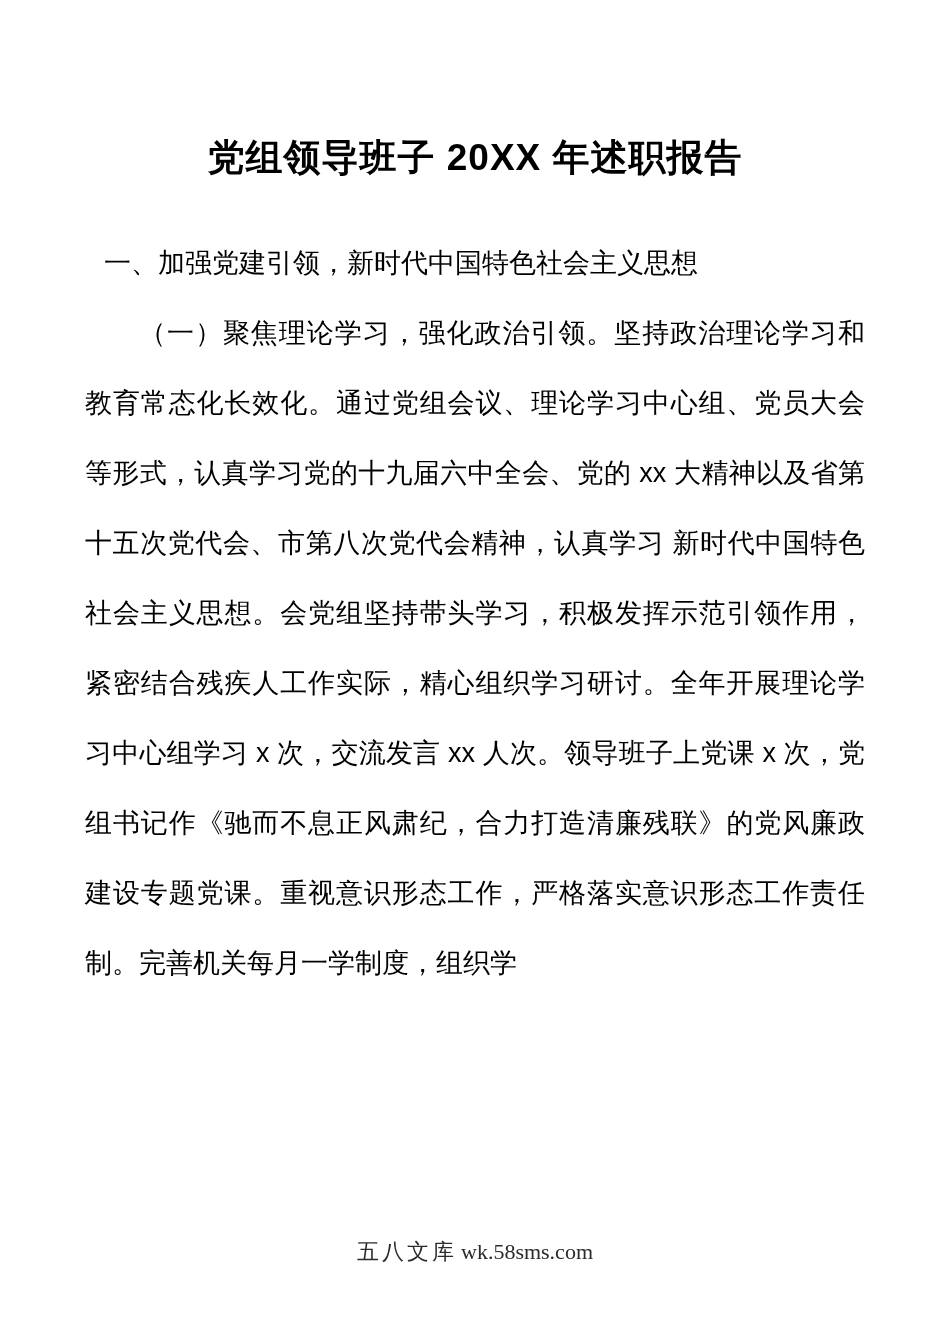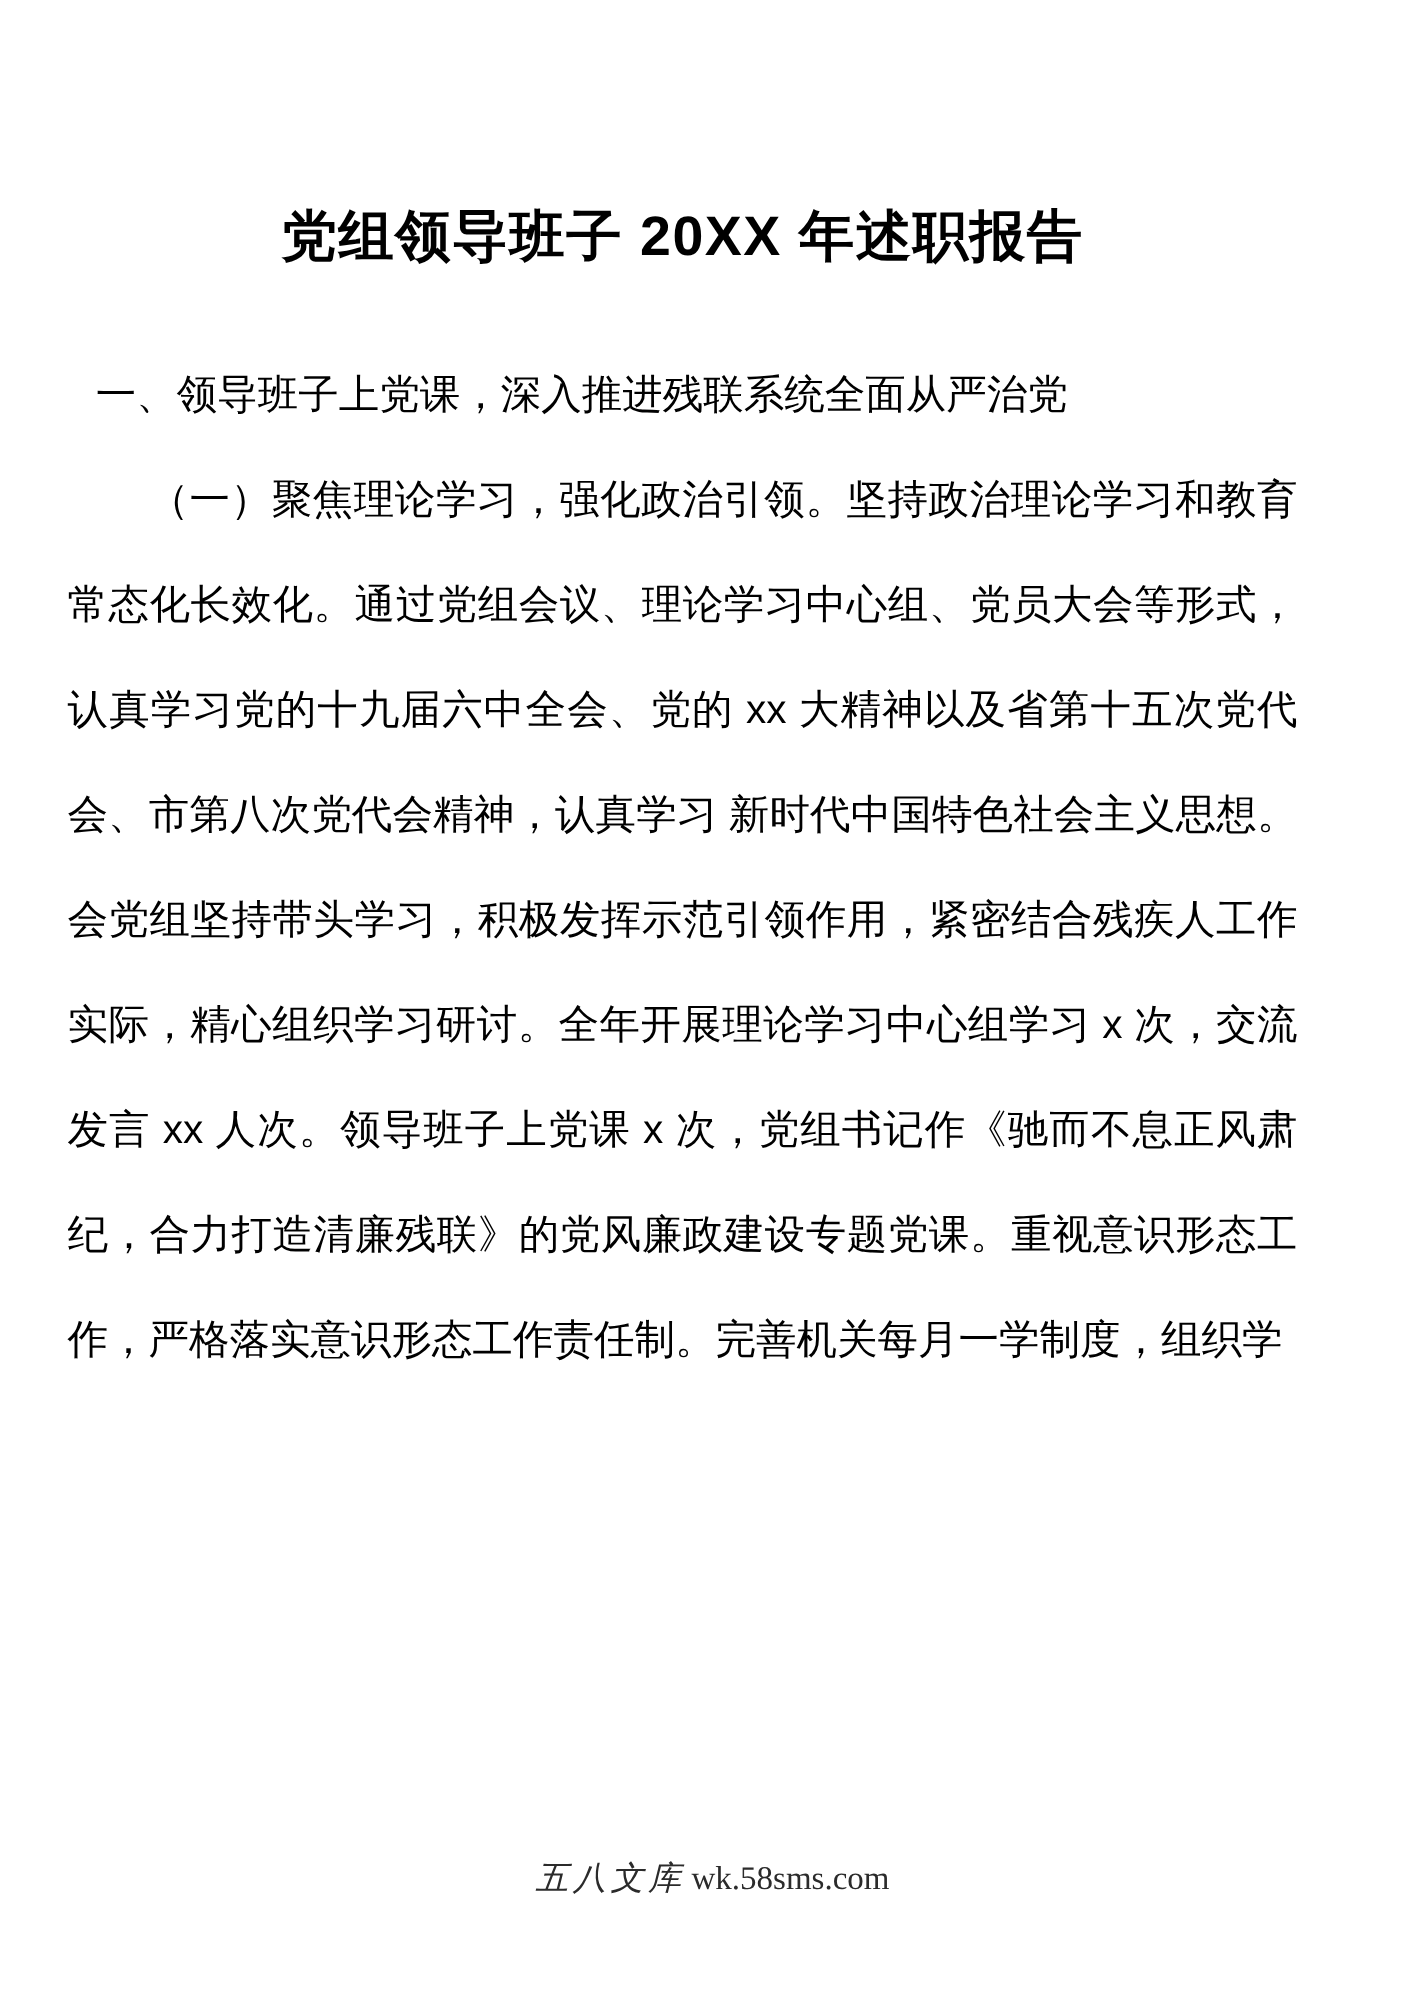--- a/index.html
+++ b/index.html
@@ -6,21 +6,21 @@
     margin: 0;
     padding: 0;
     background: #ffffff;
   }
   .page {
     position: relative;
     width: 950px;
     height: 1344px;
     background: #ffffff;
     box-sizing: border-box;
-    padding: 123px 85px 0 45px;
+    padding: 123px 85px 0 85px;
     overflow: hidden;
     font-family: "Liberation Sans", "DejaVu Sans", sans-serif;
     color: #000000;
   }
   .doc-title {
     font-size: 37px;
     font-weight: bold;
     text-align: center;
     line-height: 70px;
     margin: 0 0 35px 0;
@@ -45,38 +45,37 @@
     top: 1237px;
     left: 0;
     right: 0;
     text-align: center;
     font-family: "Liberation Serif", "DejaVu Serif", serif;
     font-size: 22px;
     line-height: 30px;
     color: #2b2b2b;
   }
   .page-footer .site-name {
-    font-style: italic;
     letter-spacing: 3px;
     margin-right: 4px;
   }
   .page-footer .site-url {
     font-style: normal;
     font-family: Liberation Serif, serif;
   }
 </style>
 </head>
 <body>
 
 <div class="page">
 
   <h1 class="doc-title">党组领导班子 20XX 年述职报告</h1>
 
 
-  <p class="para heading-indent">一、领导班子上党课，深入推进残联系统全面从严治党</p>
+  <p class="para heading-indent">一、加强党建引领，新时代中国特色社会主义思想</p>
 
   <p class="para body-indent">（一）聚焦理论学习，强化政治引领。坚持政治理论学习和教育常态化长效化。通过党组会议、理论学习中心组、党员大会等形式，认真学习党的十九届六中全会、党的 xx 大精神以及省第十五次党代会、市第八次党代会精神，认真学习 新时代中国特色社会主义思想。会党组坚持带头学习，积极发挥示范引领作用，紧密结合残疾人工作实际，精心组织学习研讨。全年开展理论学习中心组学习 x 次，交流发言 xx 人次。领导班子上党课 x 次，党组书记作《驰而不息正风肃纪，合力打造清廉残联》的党风廉政建设专题党课。重视意识形态工作，严格落实意识形态工作责任制。完善机关每月一学制度，组织学</p>
 
   <div class="page-footer">
     <span class="site-name">五八文库</span><span class="site-url">wk.58sms.com</span>
   </div>
 
 </div>
 
 </body></html>

